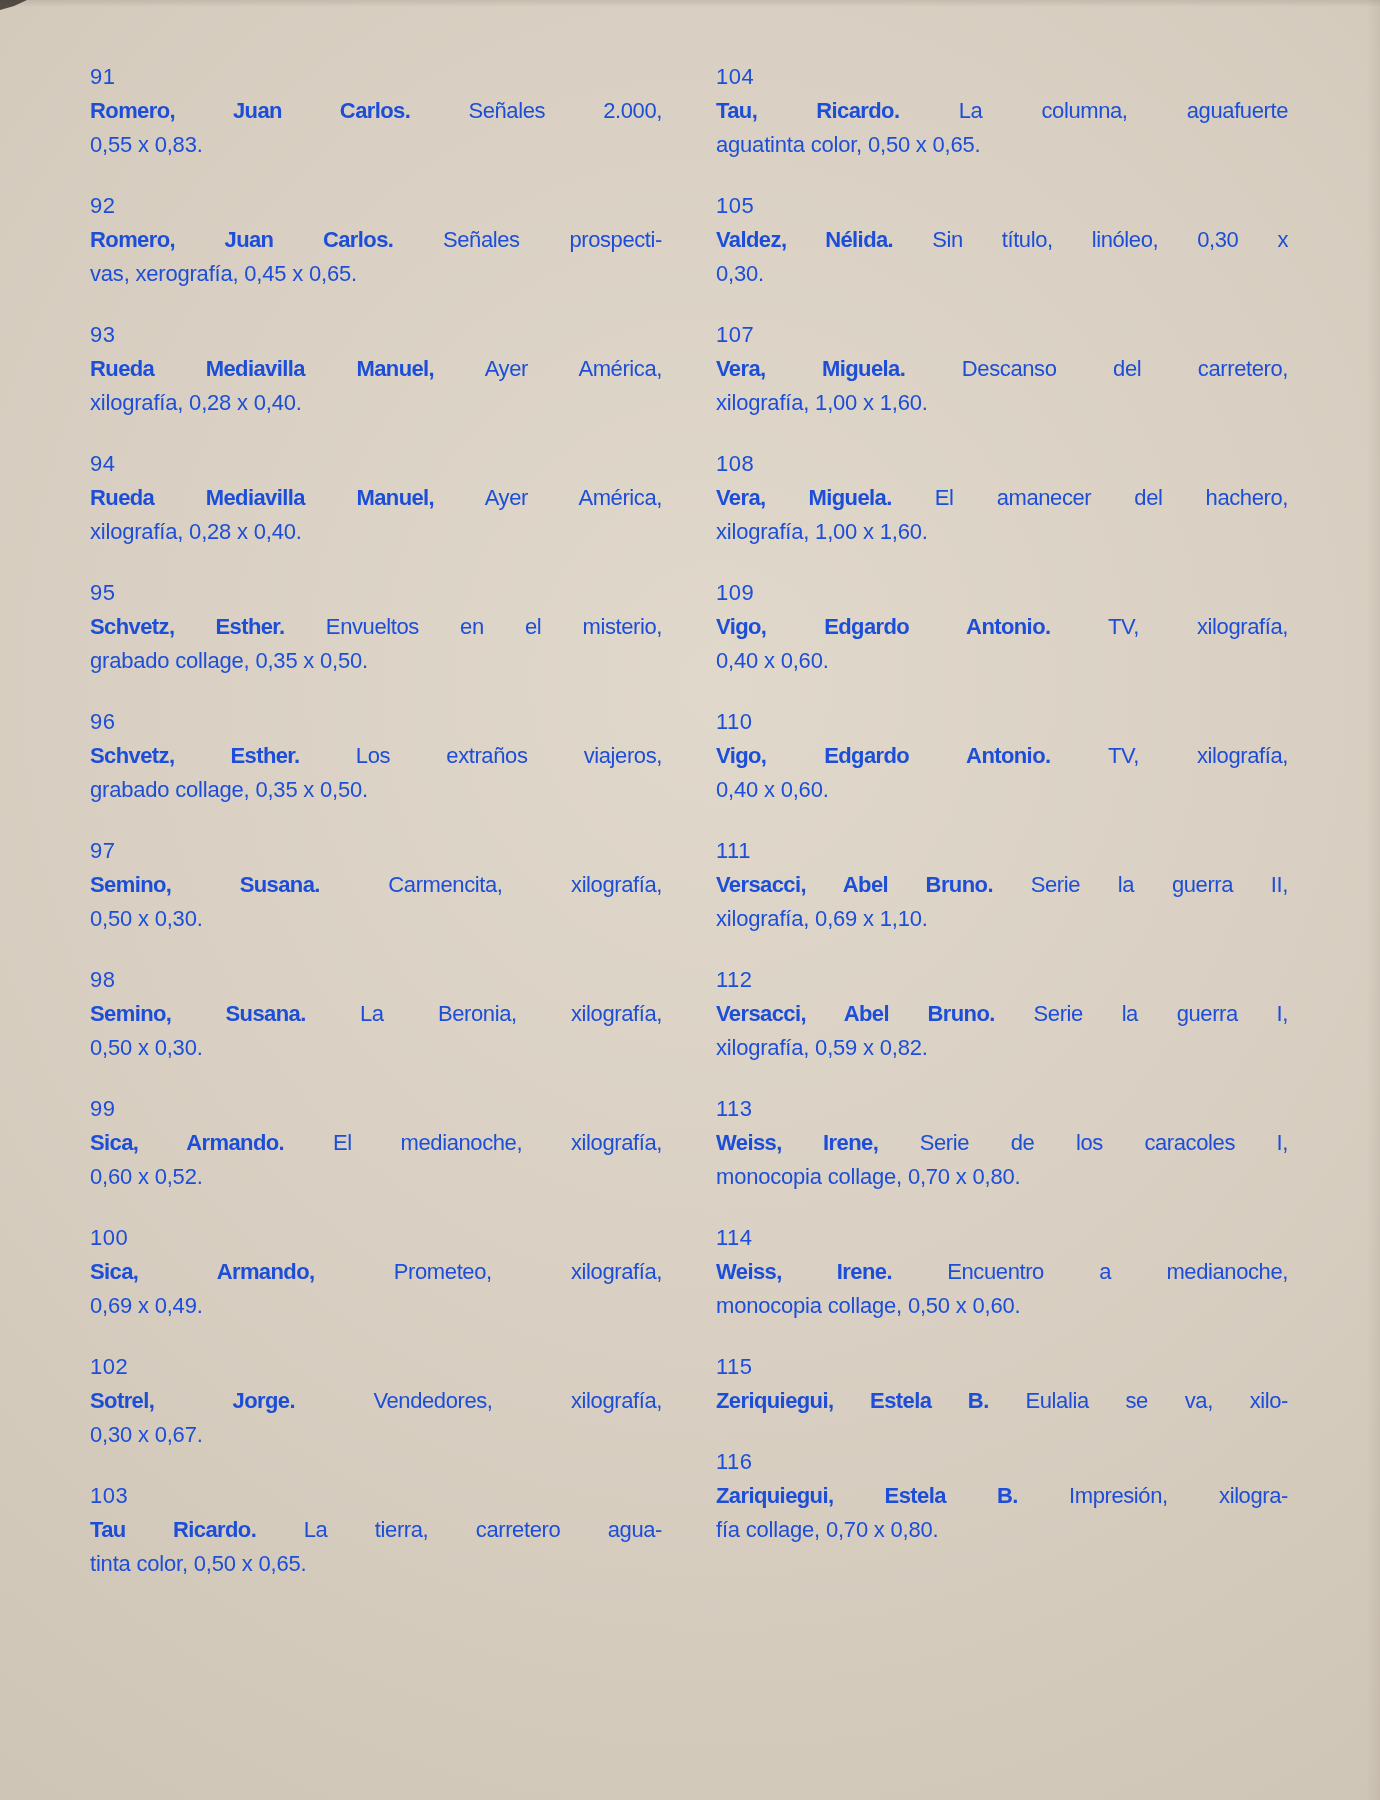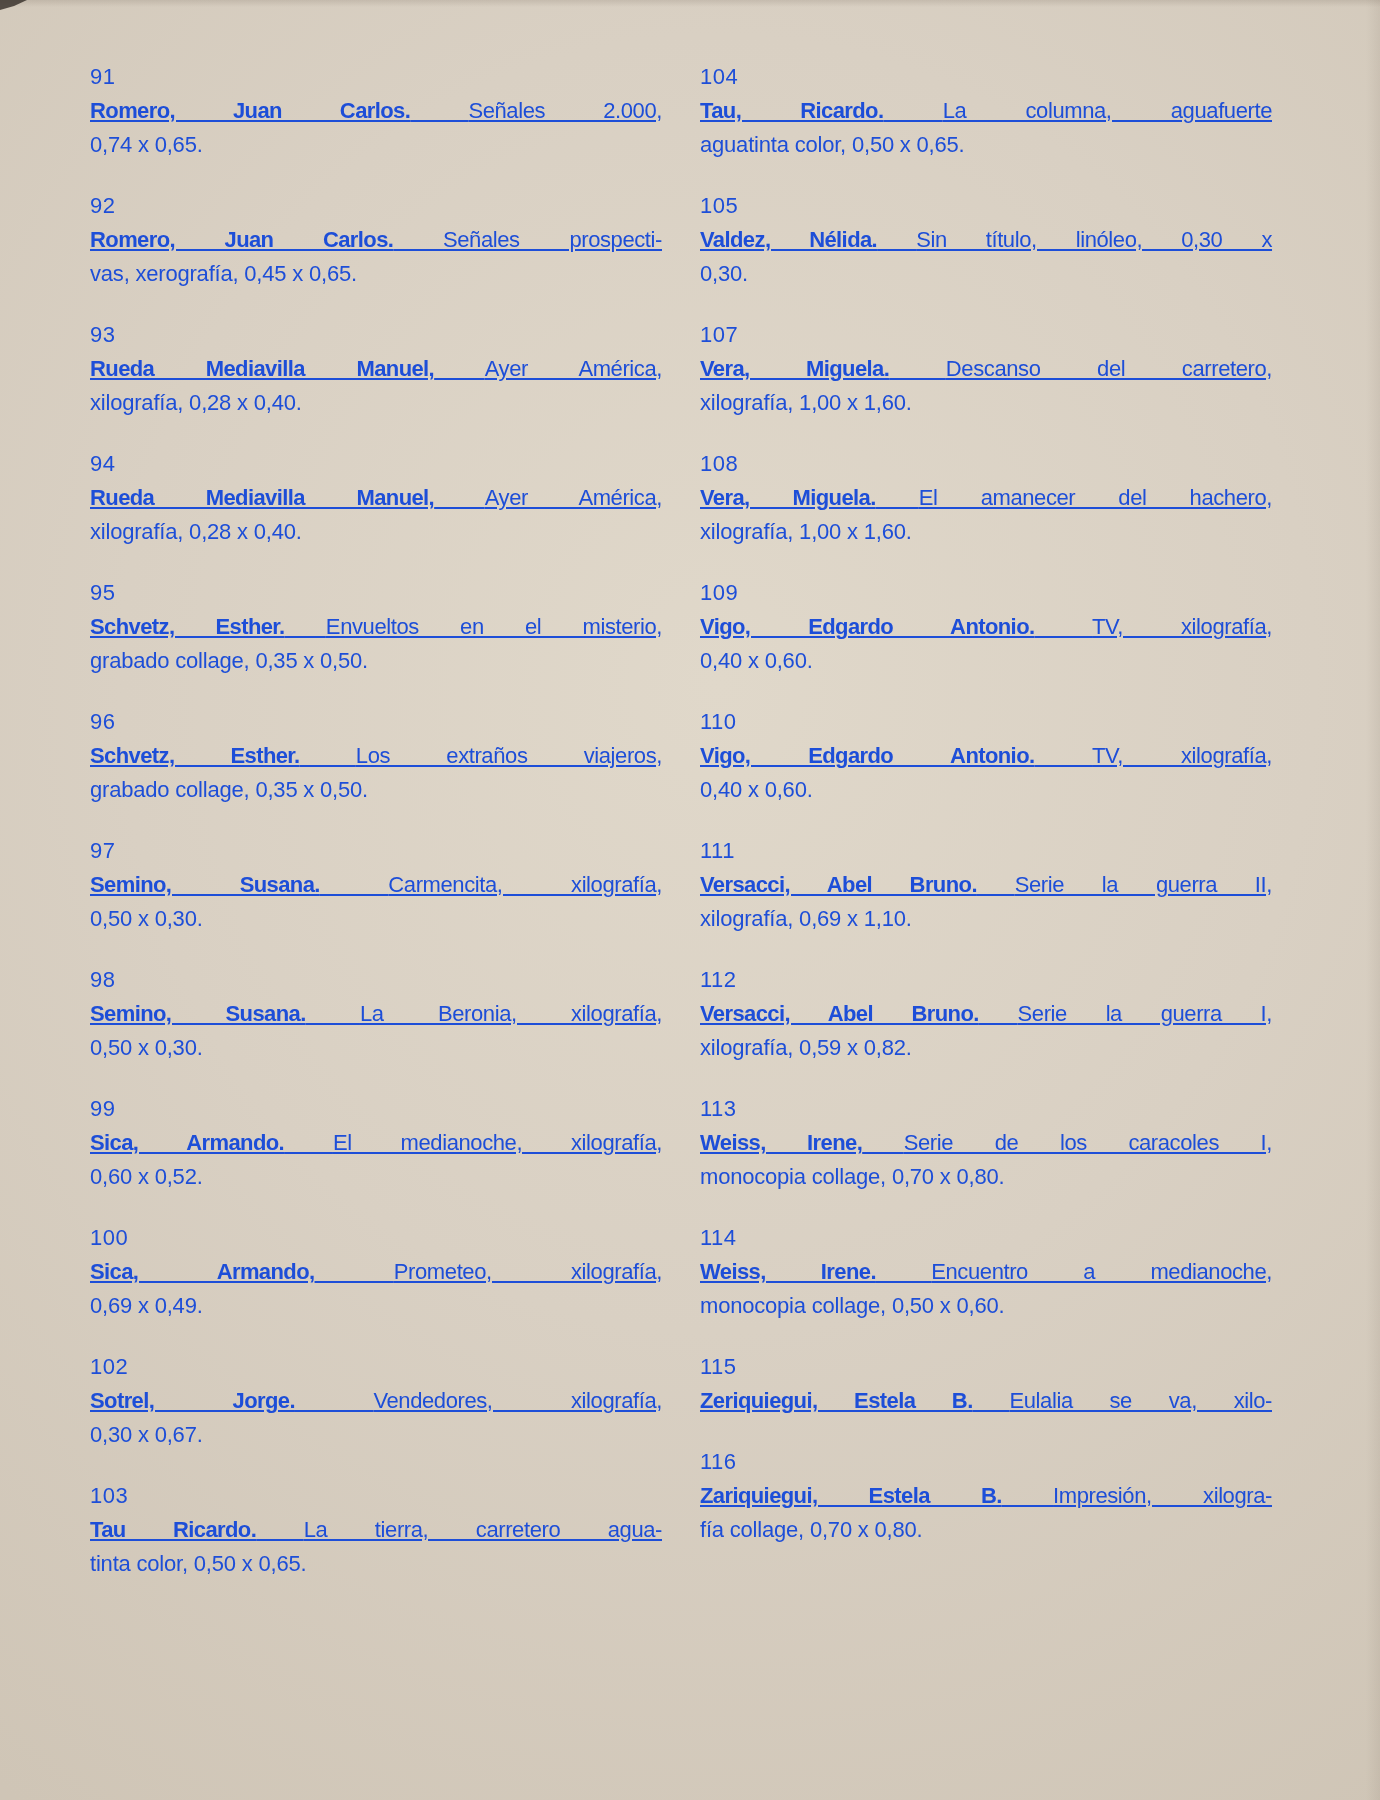--- a/index.html
+++ b/index.html
@@ -24,44 +24,43 @@
     opacity: 0.85;
   }
   .col {
     position: absolute; top: 28px;
     color: #1d4ed8;
     font-size: 22px; line-height: 34px;
     letter-spacing: -0.2px;
     margin-top: 32px;
   }
   .col-left  { left: 90px;  width: 572px; }
-  .col-right { left: 700px; width: 572px; }
+  .col-right { left: 716px; width: 572px; }
   .entry { margin-bottom: 27px; }
   .num { letter-spacing: 0.5px; }
   .l1 {
     text-align: justify;
     text-align-last: justify;
     letter-spacing: -0.4px;
     word-spacing: -2px;
-    text-decoration: underline;
   }
   .artist { font-weight: 700; letter-spacing: -0.6px; }
   .l2 { text-align: left; letter-spacing: -0.2px; }
 </style>
 </head>
 <body style="color: rgb(36, 44, 56);">
 
 <div class="paper"></div>
 <div class="corner-mark" style="background: rgb(60, 53, 47);"></div>
 
 <div class="col col-left">
   <div class="entry">
     <div class="num">91</div>
     <div class="l1"><span class="artist">Romero, Juan Carlos.</span> <span>Señales 2.000,</span></div>
-    <div class="l2">0,74 x 0,65.</div>
+    <div class="l2">0,55 x 0,83.</div>
   </div>
 
   <div class="entry">
     <div class="num">92</div>
     <div class="l1"><span class="artist">Romero, Juan Carlos.</span> <span>Señales prospecti-</span></div>
     <div class="l2">vas, xerografía, 0,45 x 0,65.</div>
   </div>
 
   <div class="entry">
     <div class="num">93</div>

